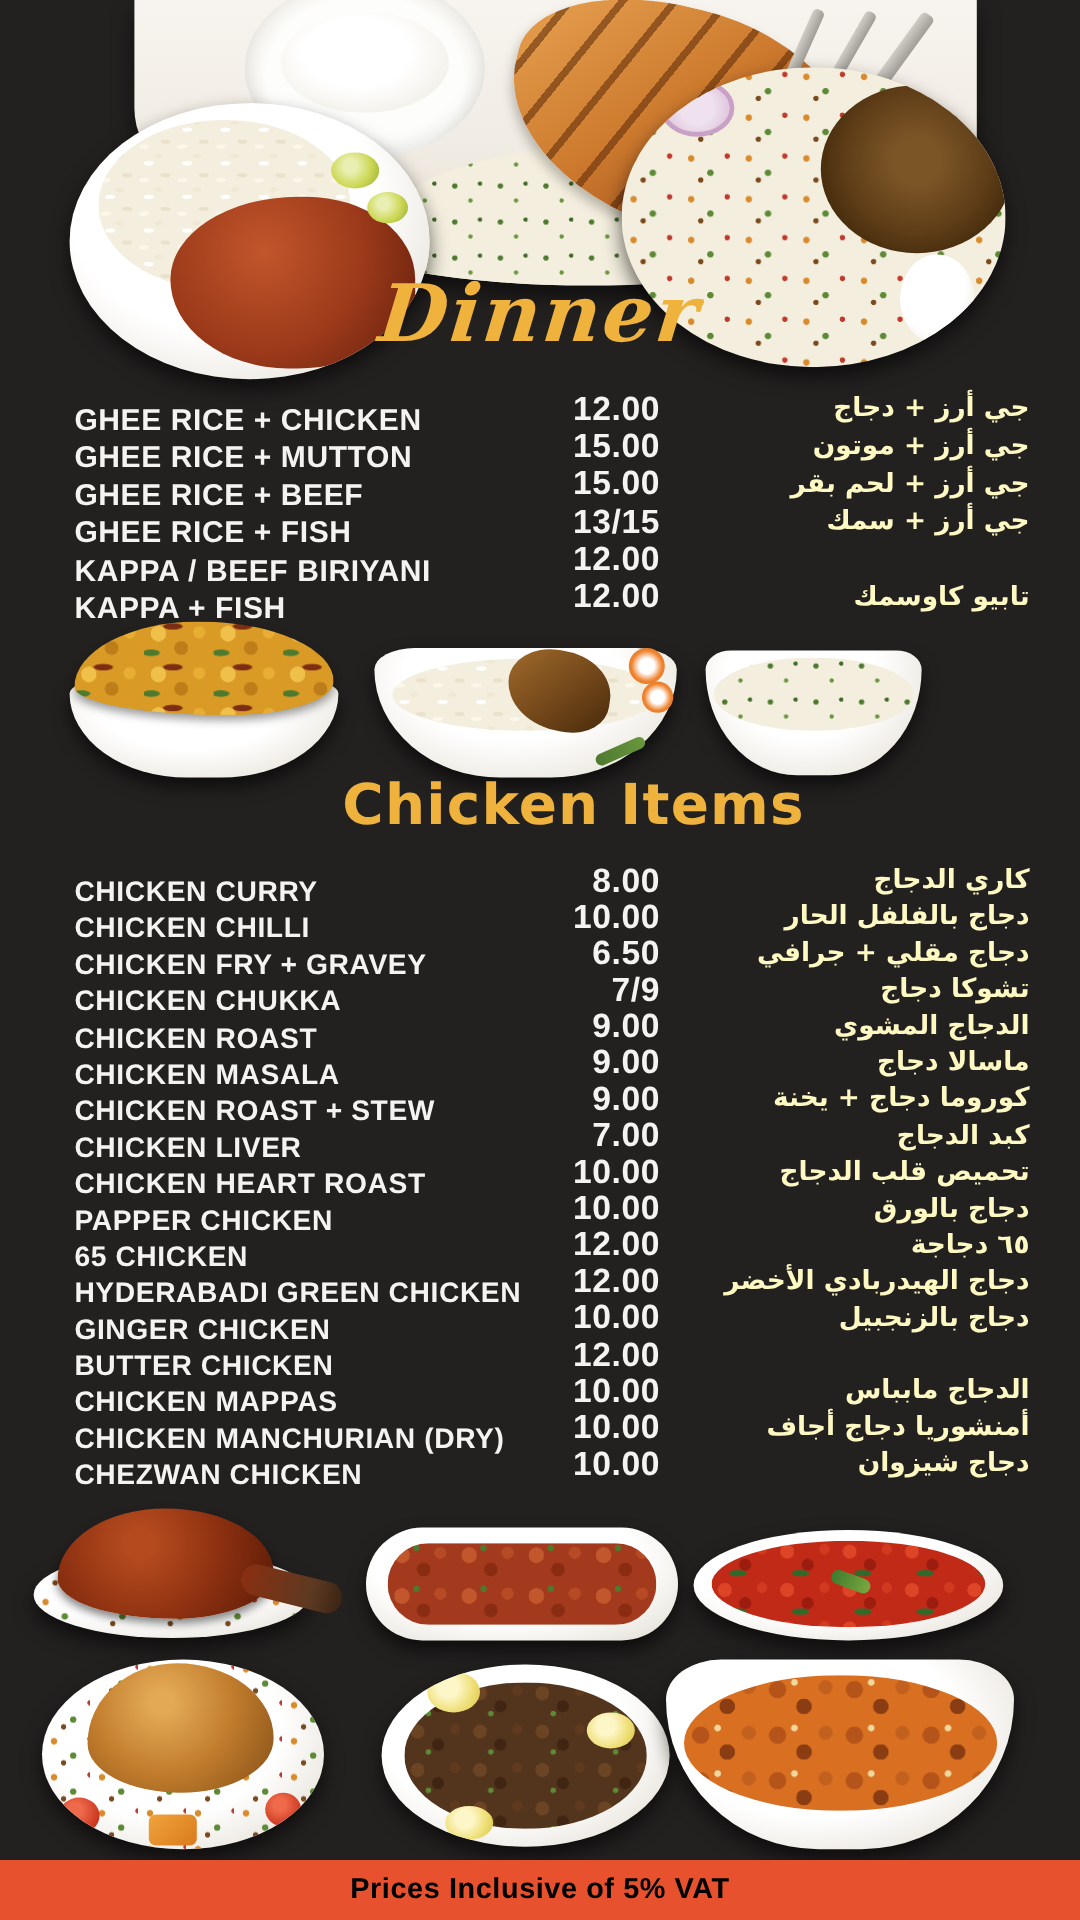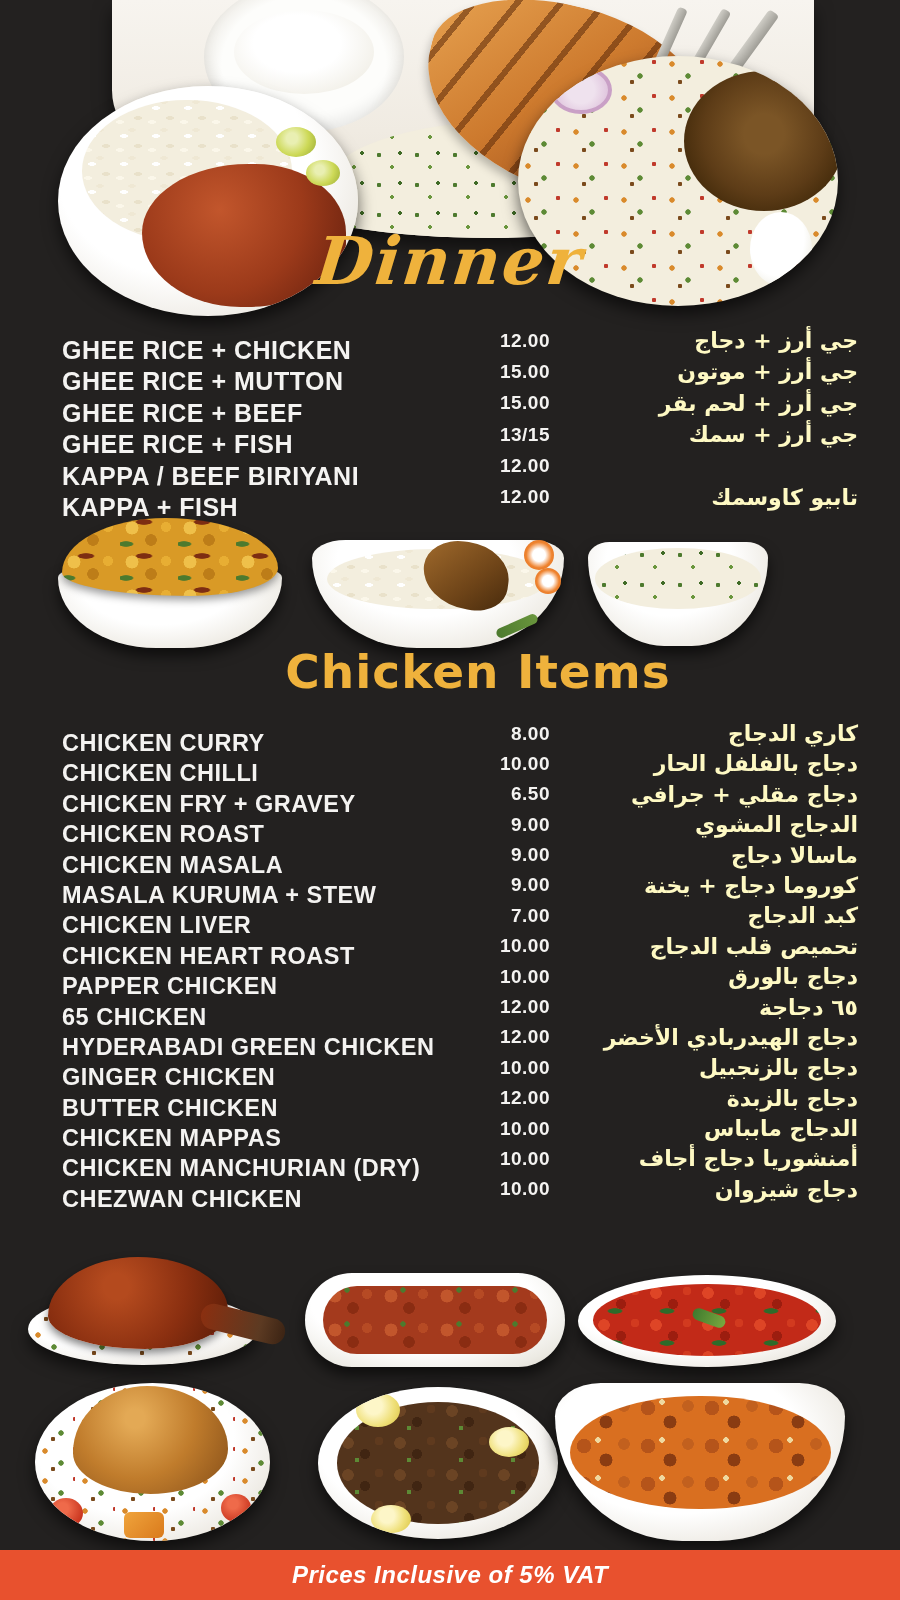--- a/index.html
+++ b/index.html
@@ -121,35 +121,35 @@
   }
   
   .list{position:absolute;left:62px;width:796px;}
   .list.dinner{top:316px;}
   .list.chicken{top:710px;}
   .row{display:grid;grid-template-columns:398px 90px 1fr;align-items:center;}
   .dinner .row{height:31.4px;}
   .chicken .row{height:30.4px;}
   .en{font-weight:bold;color:#f4f3f1;letter-spacing:.5px;white-space:nowrap;font-size:25px;margin-top:20px;}
   .chicken .en{font-size:23.5px;}
-  .price{font-weight:bold;color:#f4f3f1;text-align:right;font-size:19px;letter-spacing:.5px;}
+  .price{font-weight:bold;color:#f4f3f1;text-align:right;font-size:28px;letter-spacing:.5px;}
   .ar{direction:rtl;text-align:right;font-family:"DejaVu Sans",sans-serif;font-weight:bold;
       color:#fef9c3;font-size:22px;}
   
   .bowl-white{position:absolute;border-radius:12% 12% 50% 50%/14% 14% 100% 100%;
     background:radial-gradient(ellipse at 45% 20%, #ffffff 45%, #eeebe4 75%, #d7d2c7 100%);
     box-shadow:0 8px 14px rgba(0,0,0,.6);}
   .mound{position:absolute;left:4%;right:4%;top:-38%;height:80%;
     border-radius:48% 52% 46% 54%/62% 58% 42% 38%;}
   
   .footer-bar{
     position:absolute;left:0;top:1550px;width:900px;height:50px;
     background:var(--bar,#E8512E);display:flex;align-items:center;justify-content:center;
   }
-  .footer-bar span{color:#ffffff;font-weight:bold;font-size:24px;letter-spacing:.5px;font-style:italic;}
+  .footer-bar span{color:#000000;font-weight:bold;font-size:24px;letter-spacing:.5px;}
 </style>
 </head>
 <body>
 
 <div class="menu">
 
   <div class="ph" style="left:0;top:0;width:900px;height:330px;">
     <div class="hero-main">
       <div class="rice-bed rice-tex herb-tex"></div>
       <div class="yogurt-bowl">
@@ -246,31 +246,36 @@
         <span class="en">CHICKEN CHILLI</span>
         <span class="price">10.00</span>
         <span class="ar" dir="rtl">دجاج بالفلفل الحار</span>
       </div>
       <div class="row">
         <span class="en">CHICKEN  FRY + GRAVEY</span>
         <span class="price">6.50</span>
         <span class="ar" dir="rtl">دجاج مقلي + جرافي</span>
       </div>
       <div class="row">
+        <span class="en">CHICKEN  CHUKKA</span>
+        <span class="price">7/9</span>
+        <span class="ar" dir="rtl">تشوكا دجاج</span>
+      </div>
+      <div class="row">
         <span class="en">CHICKEN  ROAST</span>
         <span class="price">9.00</span>
         <span class="ar" dir="rtl">الدجاج المشوي</span>
       </div>
       <div class="row">
         <span class="en">CHICKEN  MASALA</span>
         <span class="price">9.00</span>
         <span class="ar" dir="rtl">ماسالا دجاج</span>
       </div>
       <div class="row">
-        <span class="en">MASALA KURUMA + STEW</span>
+        <span class="en">CHICKEN ROAST + STEW</span>
         <span class="price">9.00</span>
         <span class="ar" dir="rtl">كوروما دجاج + يخنة</span>
       </div>
       <div class="row">
         <span class="en">CHICKEN  LIVER</span>
         <span class="price">7.00</span>
         <span class="ar" dir="rtl">كبد الدجاج</span>
       </div>
       <div class="row">
         <span class="en">CHICKEN  HEART ROAST</span>
@@ -293,21 +298,20 @@
         <span class="ar" dir="rtl">دجاج الهيدربادي الأخضر</span>
       </div>
       <div class="row">
         <span class="en">GINGER CHICKEN</span>
         <span class="price">10.00</span>
         <span class="ar" dir="rtl">دجاج بالزنجبيل</span>
       </div>
       <div class="row">
         <span class="en">BUTTER CHICKEN</span>
         <span class="price">12.00</span>
-        <span class="ar" dir="rtl">دجاج بالزبدة</span>
       </div>
       <div class="row">
         <span class="en">CHICKEN MAPPAS</span>
         <span class="price">10.00</span>
         <span class="ar" dir="rtl">الدجاج مابباس</span>
       </div>
       <div class="row">
         <span class="en">CHICKEN MANCHURIAN (DRY)</span>
         <span class="price">10.00</span>
         <span class="ar" dir="rtl">أمنشوريا دجاج أجاف</span>

